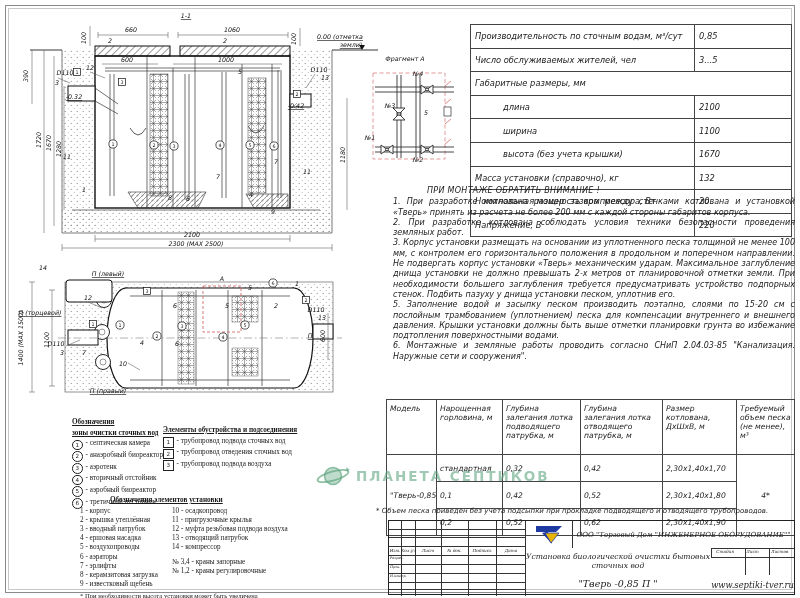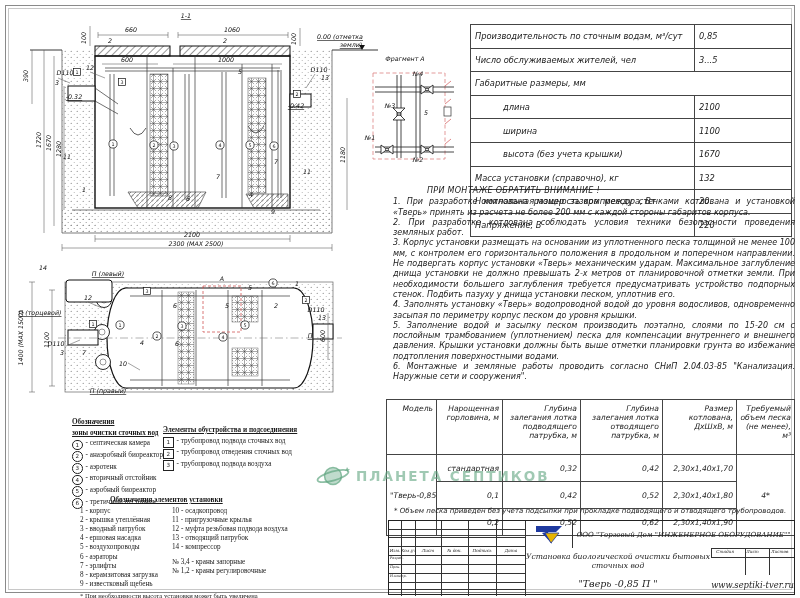--- a/index.html
+++ b/index.html
@@ -20,25 +20,25 @@
   .spec td.ind{padding-left:32px}
 
   
   .notes{left:393px;top:186px;width:402px;font:italic 8px "DejaVu Sans",sans-serif;line-height:10.3px;text-align:justify}
   .notes .tt{margin-left:34px;letter-spacing:.3px;margin-bottom:1px}
   .notes p{margin:0}
 
   
   .mt{left:386px;top:399px;width:408px;border-collapse:collapse;table-layout:fixed;
       font:italic 7.6px "DejaVu Sans",sans-serif}
-  .mt th,.mt td{border:1px solid #444;padding:2px 3px;font-weight:normal;text-align:right;vertical-align:middle;overflow:hidden}
+  .mt th,.mt td{border:1px solid #444;padding:2px 3px;font-weight:normal;text-align:left;vertical-align:middle;overflow:hidden}
   .mt th{height:48px;vertical-align:top;padding-top:4px}
   .mt td{height:22px}
   .mt .c{text-align:center}
-  .fnote{left:394px;top:507px;width:396px;font:italic 7px "DejaVu Sans",sans-serif}
+  .fnote{left:376px;top:507px;width:396px;font:italic 7px "DejaVu Sans",sans-serif}
 
   
   .legend{left:62px;top:416px;width:330px;font:7.2px "Liberation Serif",serif;line-height:8.6px}
   .legend .t{font-weight:bold;text-decoration:underline;margin-bottom:2px}
   .lgA{position:absolute;left:10px;top:2px;width:110px}
   .lgB{position:absolute;left:101px;top:10px;width:215px}
   .lgC{position:absolute;left:18px;top:80px;width:300px}
   .lgC .cols{display:flex}
   .lgC .c1{width:92px}
   .lgC .c2{width:160px}
@@ -333,21 +333,20 @@
       </tr>
     </tbody>
   </table>
 
 <div class="a notes">
   <div class="tt">ПРИ МОНТАЖЕ ОБРАТИТЬ ВНИМАНИЕ !</div>
   <div id="notes-body">
       <p>1. При разработке котлована размер зазора между стенками котлована и установкой «Тверь» принять из расчета не более 200 мм с каждой стороны габаритов корпуса.</p>
       <p>2. При разработке котлована соблюдать условия техники безопасности проведения земляных работ.</p>
       <p>3. Корпус установки размещать на основании из уплотненного песка толщиной не менее 100 мм, с контролем его горизонтального положения в продольном и поперечном направлении. Не подвергать корпус установки «Тверь» механическим ударам. Максимальное заглубление днища установки не должно превышать 2-х метров от планировочной отметки земли. При необходимости большего заглубления требуется предусматривать устройство подпорных стенок.  Подбить пазуху у днища установки песком, уплотнив его.</p>
-      <p>4. Заполнять установку «Тверь» водопроводной водой до уровня водосливов, одновременно засыпая по периметру корпус песком до уровня крышки.</p>
       <p>5. Заполнение водой и засыпку песком производить поэтапно, слоями по 15-20 см с послойным трамбованием (уплотнением) песка для компенсации внутреннего и внешнего давления. Крышки установки должны быть выше отметки планировки грунта во избежание подтопления поверхностными водами.</p>
       <p>6. Монтажные и земляные работы проводить согласно СНиП 2.04.03-85 "Канализация. Наружные сети и сооружения".</p>
     </div>
 </div>
 
 <table class="a mt">
   <colgroup>
       <col style="width:50px">
       <col style="width:66px">
       <col style="width:78px">

